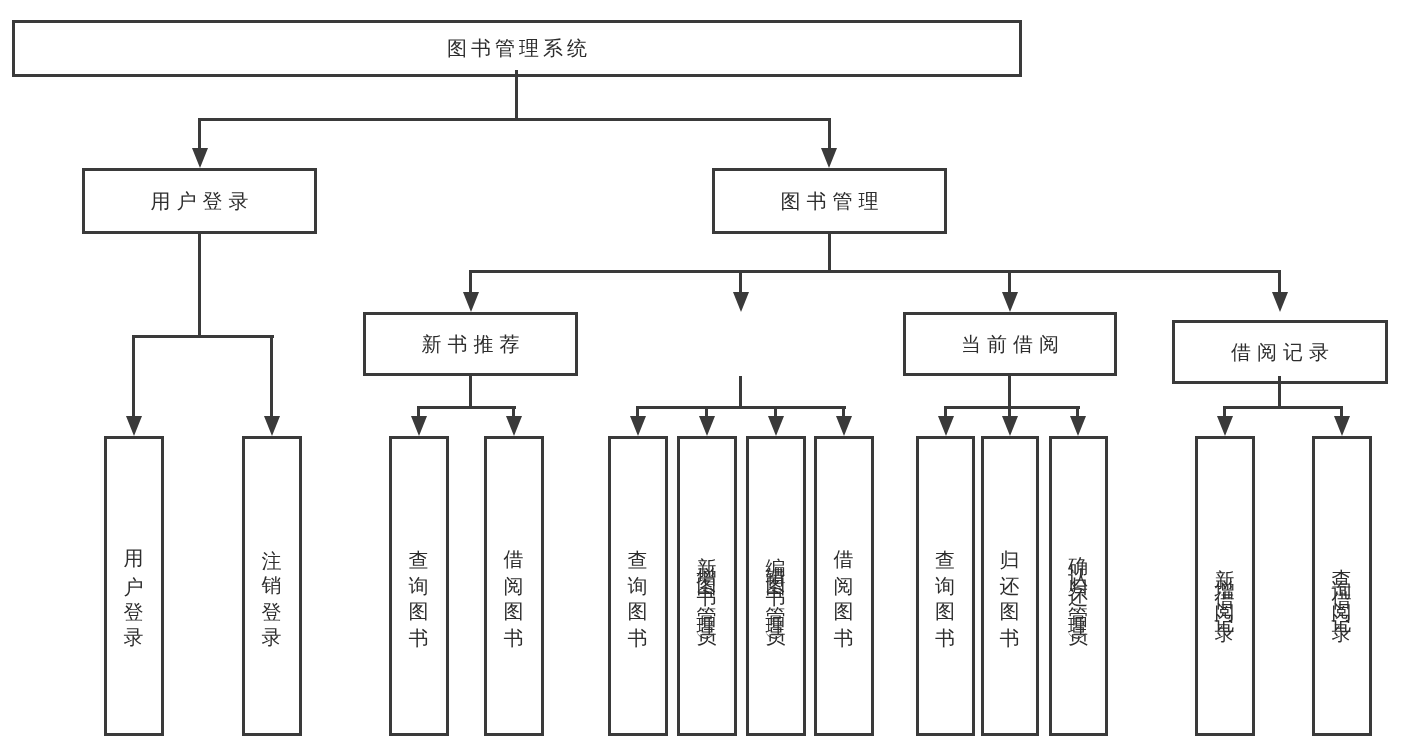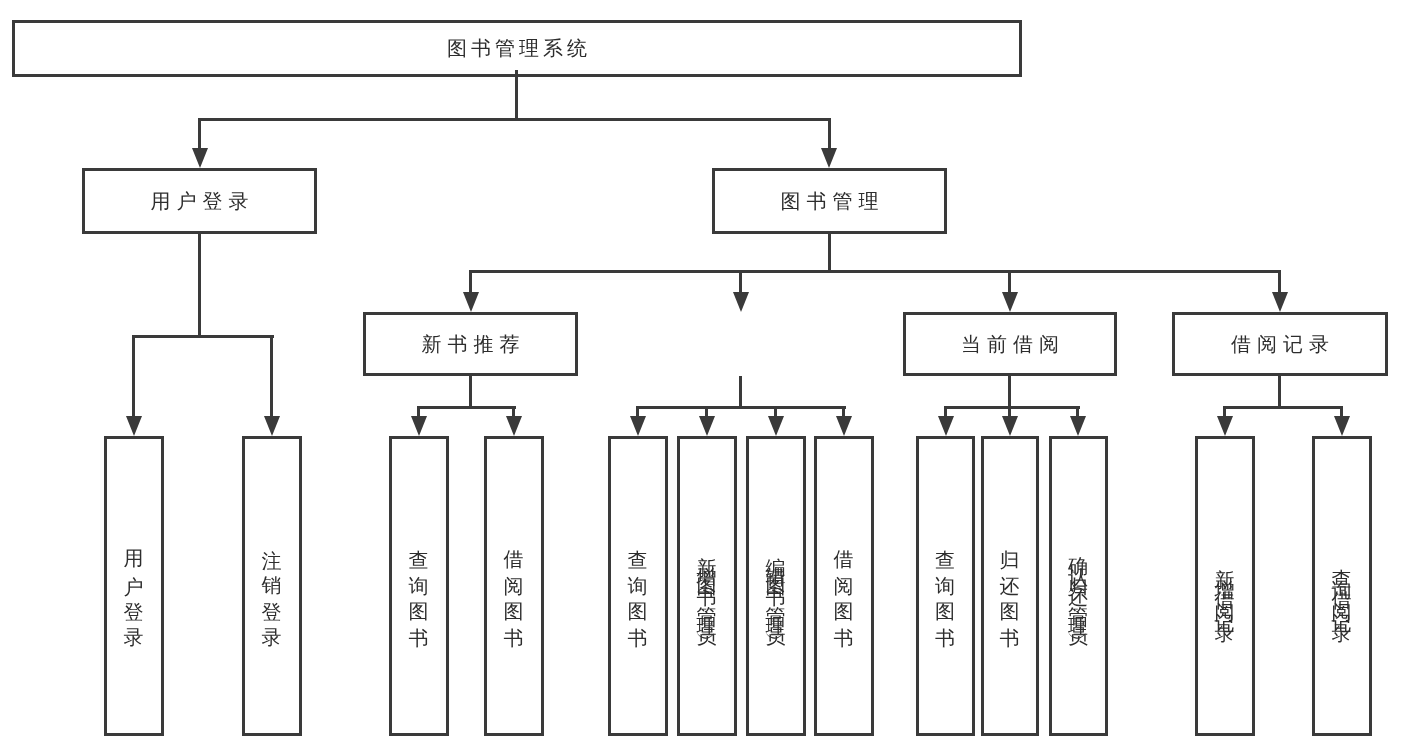--- a/index.html
+++ b/index.html
@@ -38,21 +38,21 @@
 
 <div class="canvas">
 
   <div class="box title" style="left:12px;top:20px;width:1010px;height:57px">图书管理系统</div>
 
   <div class="box" style="left:82px;top:168px;width:235px;height:66px">用户登录</div>
   <div class="box" style="left:712px;top:168px;width:235px;height:66px">图书管理</div>
 
   <div class="box" style="left:363px;top:312px;width:215px;height:64px">新书推荐</div>
   <div class="box" style="left:903px;top:312px;width:214px;height:64px">当前借阅</div>
-  <div class="box" style="left:1172px;top:312px;width:216px;height:64px">借阅记录</div>
+  <div class="box" style="left:1172px;top:320px;width:216px;height:64px">借阅记录</div>
 
   <div class="vbox sp4" style="left:104px;top:436px;width:60px;height:300px">用户登录</div>
   <div class="vbox sp4" style="left:242px;top:436px;width:60px;height:300px">注销登录</div>
 
   <div class="vbox sp4" style="left:389px;top:436px;width:60px;height:300px">查询图书</div>
   <div class="vbox sp4" style="left:484px;top:436px;width:60px;height:300px">借阅图书</div>
 
   <div class="vbox sp4" style="left:608px;top:436px;width:60px;height:300px">查询图书</div>
   <div class="vbox sp9" style="left:677px;top:436px;width:60px;height:300px">新增图书（管理员）</div>
   <div class="vbox sp9" style="left:746px;top:436px;width:60px;height:300px">编辑图书（管理员）</div>

